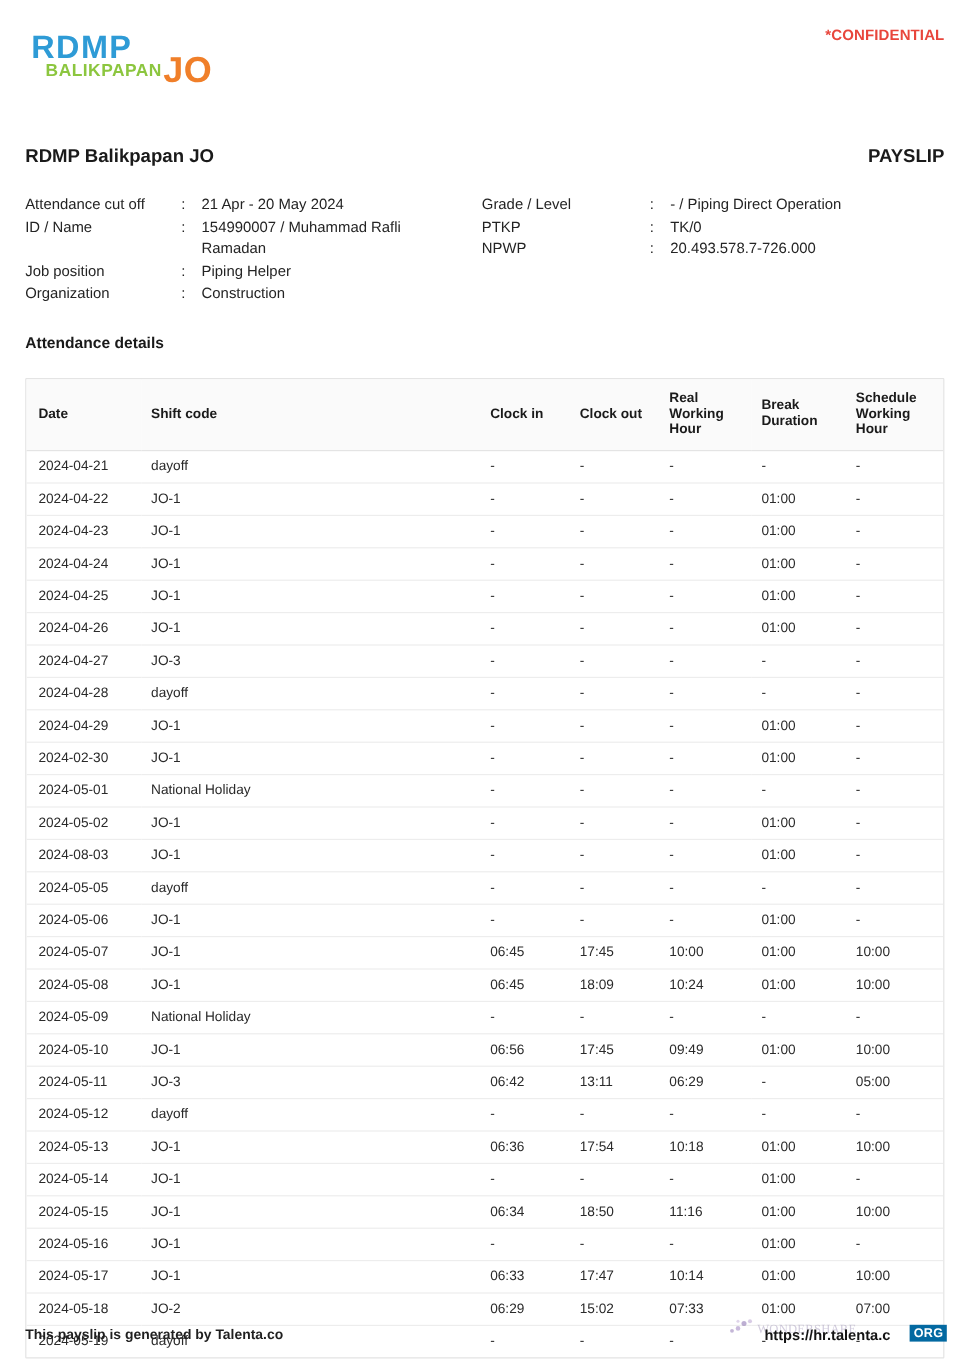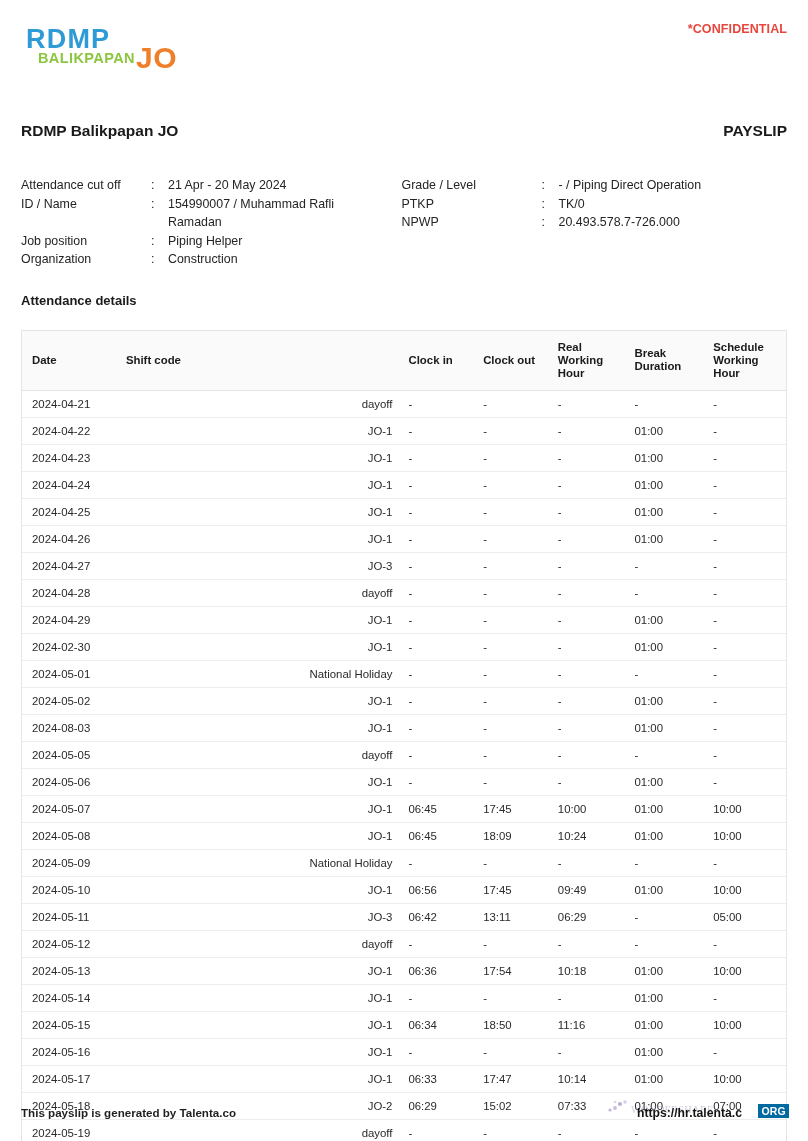--- a/index.html
+++ b/index.html
@@ -61,21 +61,21 @@
   }
   .payslip-title {
     font-size: 15.5px;
     font-weight: bold;
     color: #1a1a1a;
   }
 
   
   .meta {
     display: flex;
-    margin-top: 36px;
+    margin-top: 21px;
     font-size: 12.4px;
     line-height: 18.5px;
     color: #242424;
   }
   .meta-col { display: flex; }
   .meta-col.left { width: 385px; }
   .meta-col.right { width: 390px; }
 
   .meta-labels { width: 130px; flex: 0 0 auto; }
   .meta-colons { width: 17px; flex: 0 0 auto; }
@@ -132,21 +132,21 @@
     padding: 7px 8px;
     border-bottom: 1px solid #ededed;
     height: 21.5px;
     box-sizing: border-box;
     vertical-align: middle;
     white-space: nowrap;
   }
   table.att tbody tr:last-child td { border-bottom: none; }
 
   .col-date      { width: 95px;  padding-left: 10px !important; }
-  .col-shift     { width: 280px; text-align: right; }
+  .col-shift     { width: 280px; }
   .col-in        { width: 74px; }
   .col-out       { width: 74px; }
   .col-real      { width: 76px; }
   .col-break     { width: 78px; }
   .col-sched     { width: 80px; }
 
   
   .footer {
     position: absolute;
     left: 21px;

